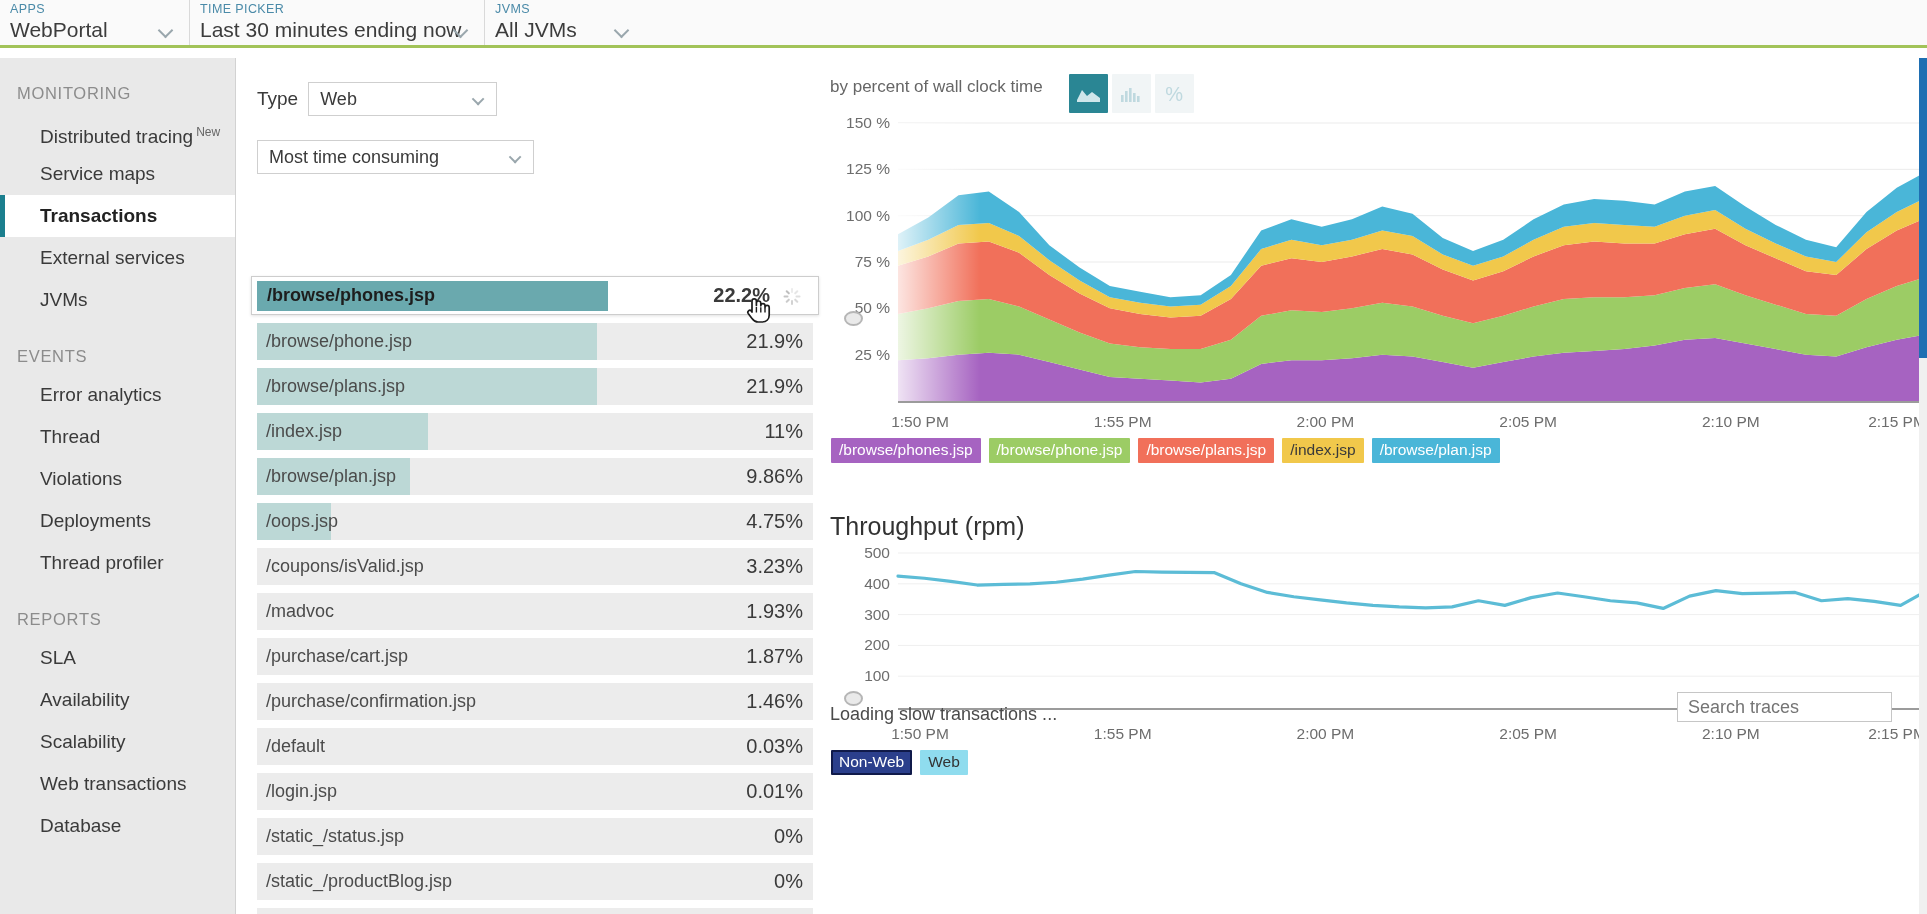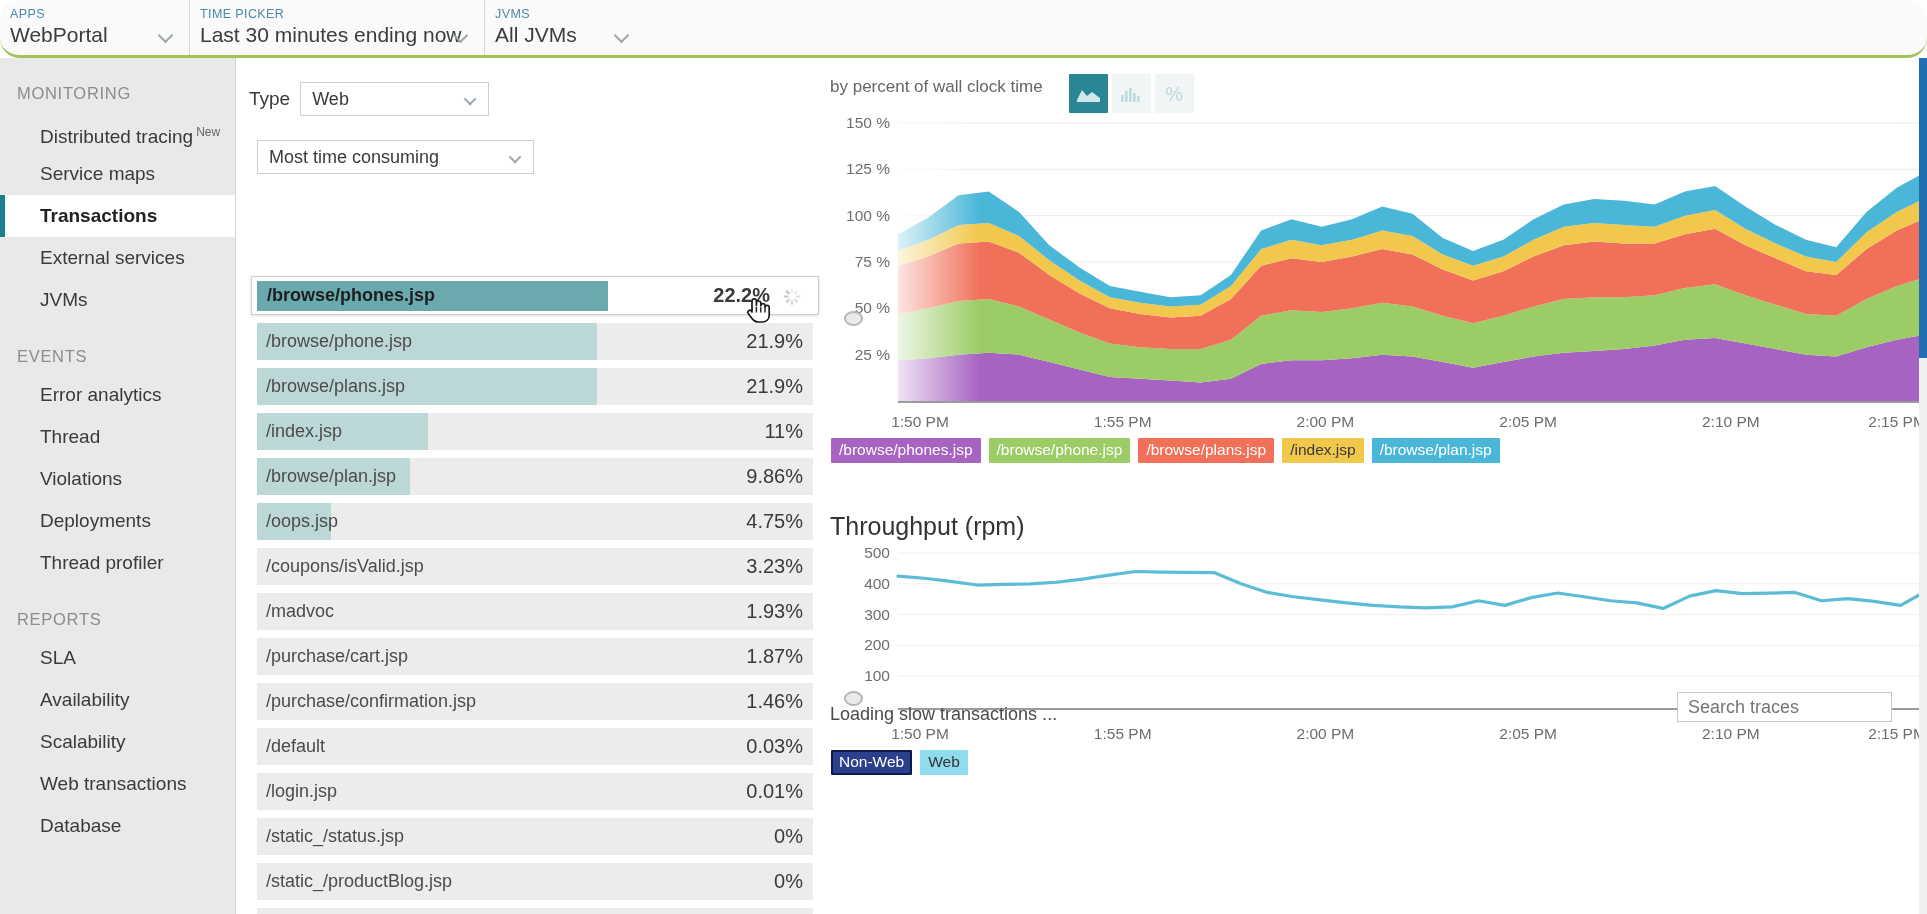--- a/index.html
+++ b/index.html
@@ -8,24 +8,24 @@
     width: 1927px; height: 914px;
     overflow: hidden;
     background: #ffffff;
     font-family: "Liberation Sans", sans-serif;
     -webkit-font-smoothing: antialiased;
   }
 
   
   #topbar {
     position: absolute; top: 0; left: 0;
-    width: 1927px; height: 58px;
+    width: 1927px; height: 48px;
     background: #fafafa;
     border-bottom: 3px solid #a2c359;
-    display: flex; align-items: stretch; border-radius: 20px;
+    display: flex; align-items: stretch;
   }
   .tb-cell {
     position: relative;
     display: flex; flex-direction: column; justify-content: center;
     padding: 4px 44px 4px 10px;
     cursor: pointer;
   }
   .tb-cell.sep { border-right: 1px solid #d9d9d9; }
   .tb-label {
     font-size: 12.5px; color: #4a8aa8; letter-spacing: .4px;
@@ -78,21 +78,21 @@
 
   
   #listpanel {
     position: absolute; top: 58px; left: 237px;
     width: 593px; height: 856px;
     background: #ffffff;
     overflow: hidden;
   }
   .type-row {
     display: flex; align-items: center; gap: 10px;
-    padding: 24px 0 0 12px;
+    padding: 24px 0 0 20px;
   }
   .type-label { font-size: 19px; color: #3a3a3a; }
   .select {
     position: relative;
     height: 34px;
     border: 1px solid #cfcfcf;
     background: #fff;
     display: flex; align-items: center;
     padding: 0 38px 0 11px;
     font-size: 18px; color: #3a3a3a;

